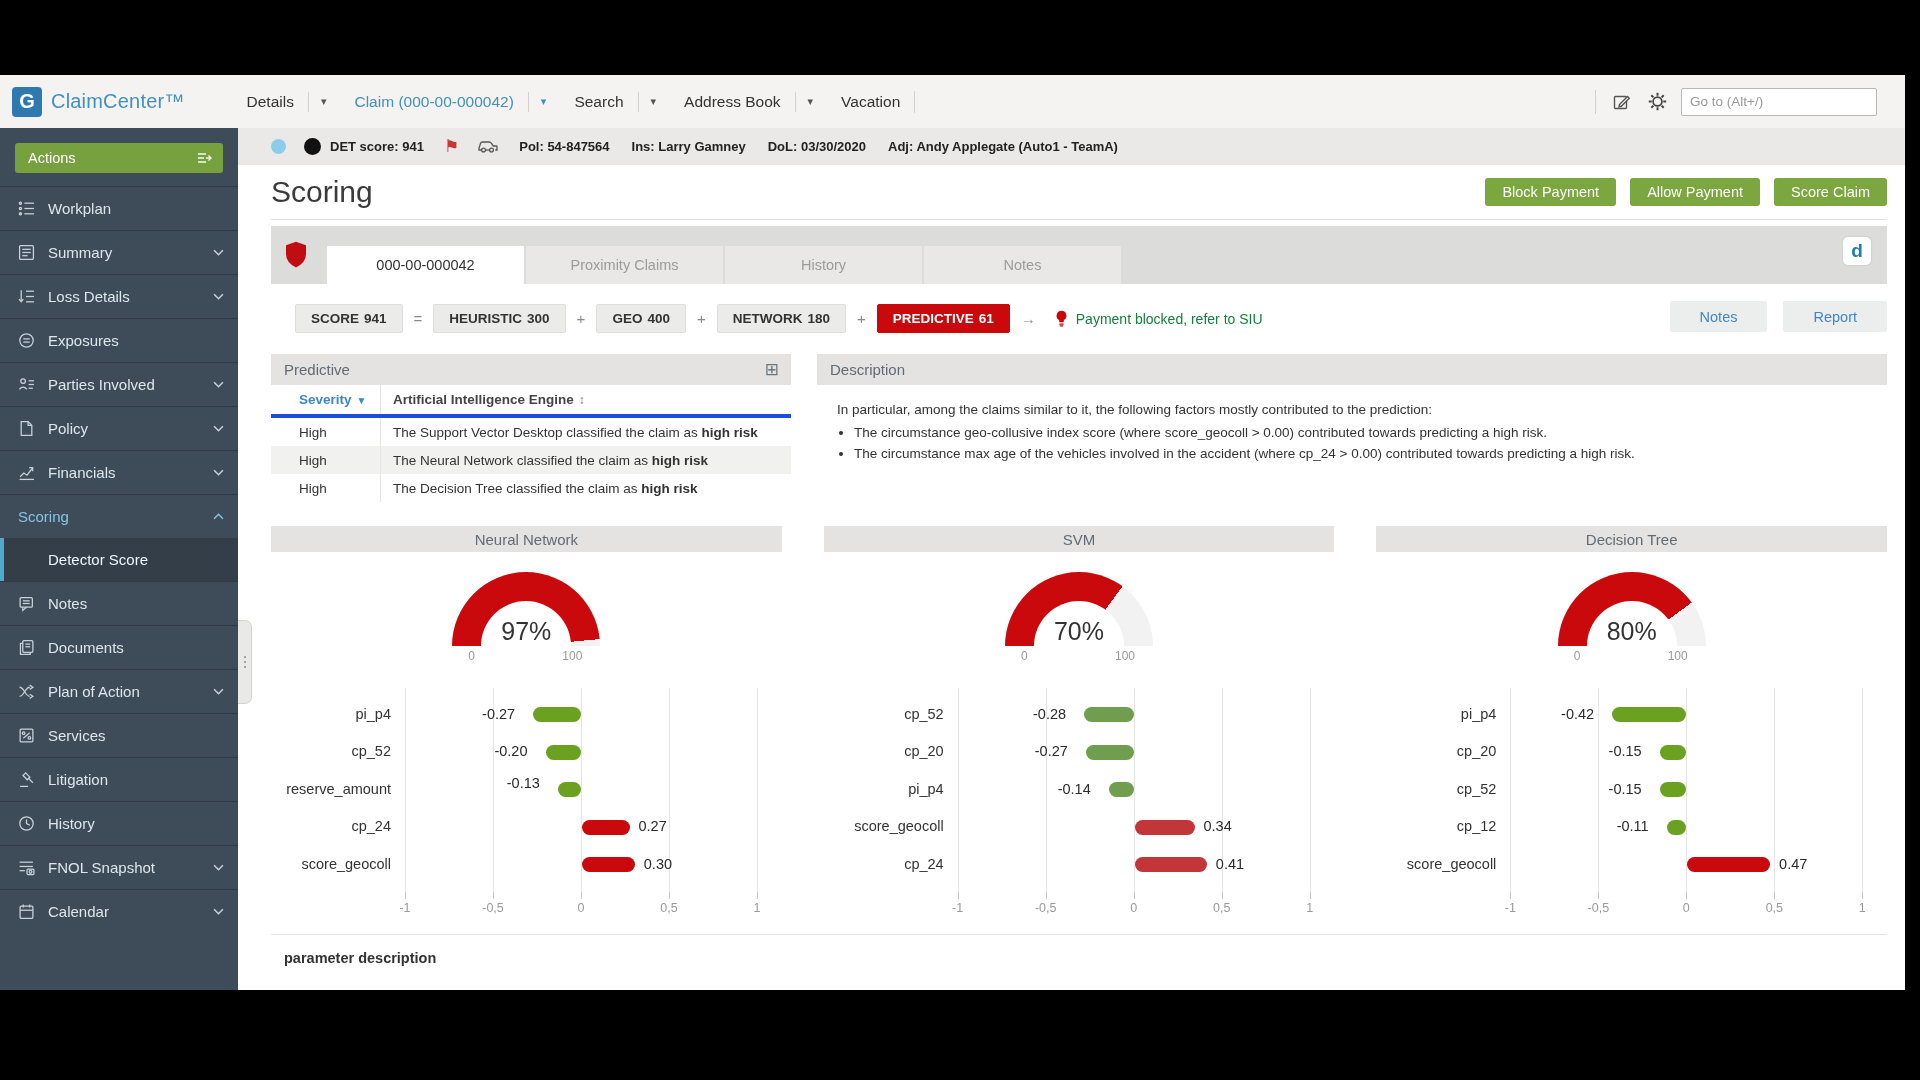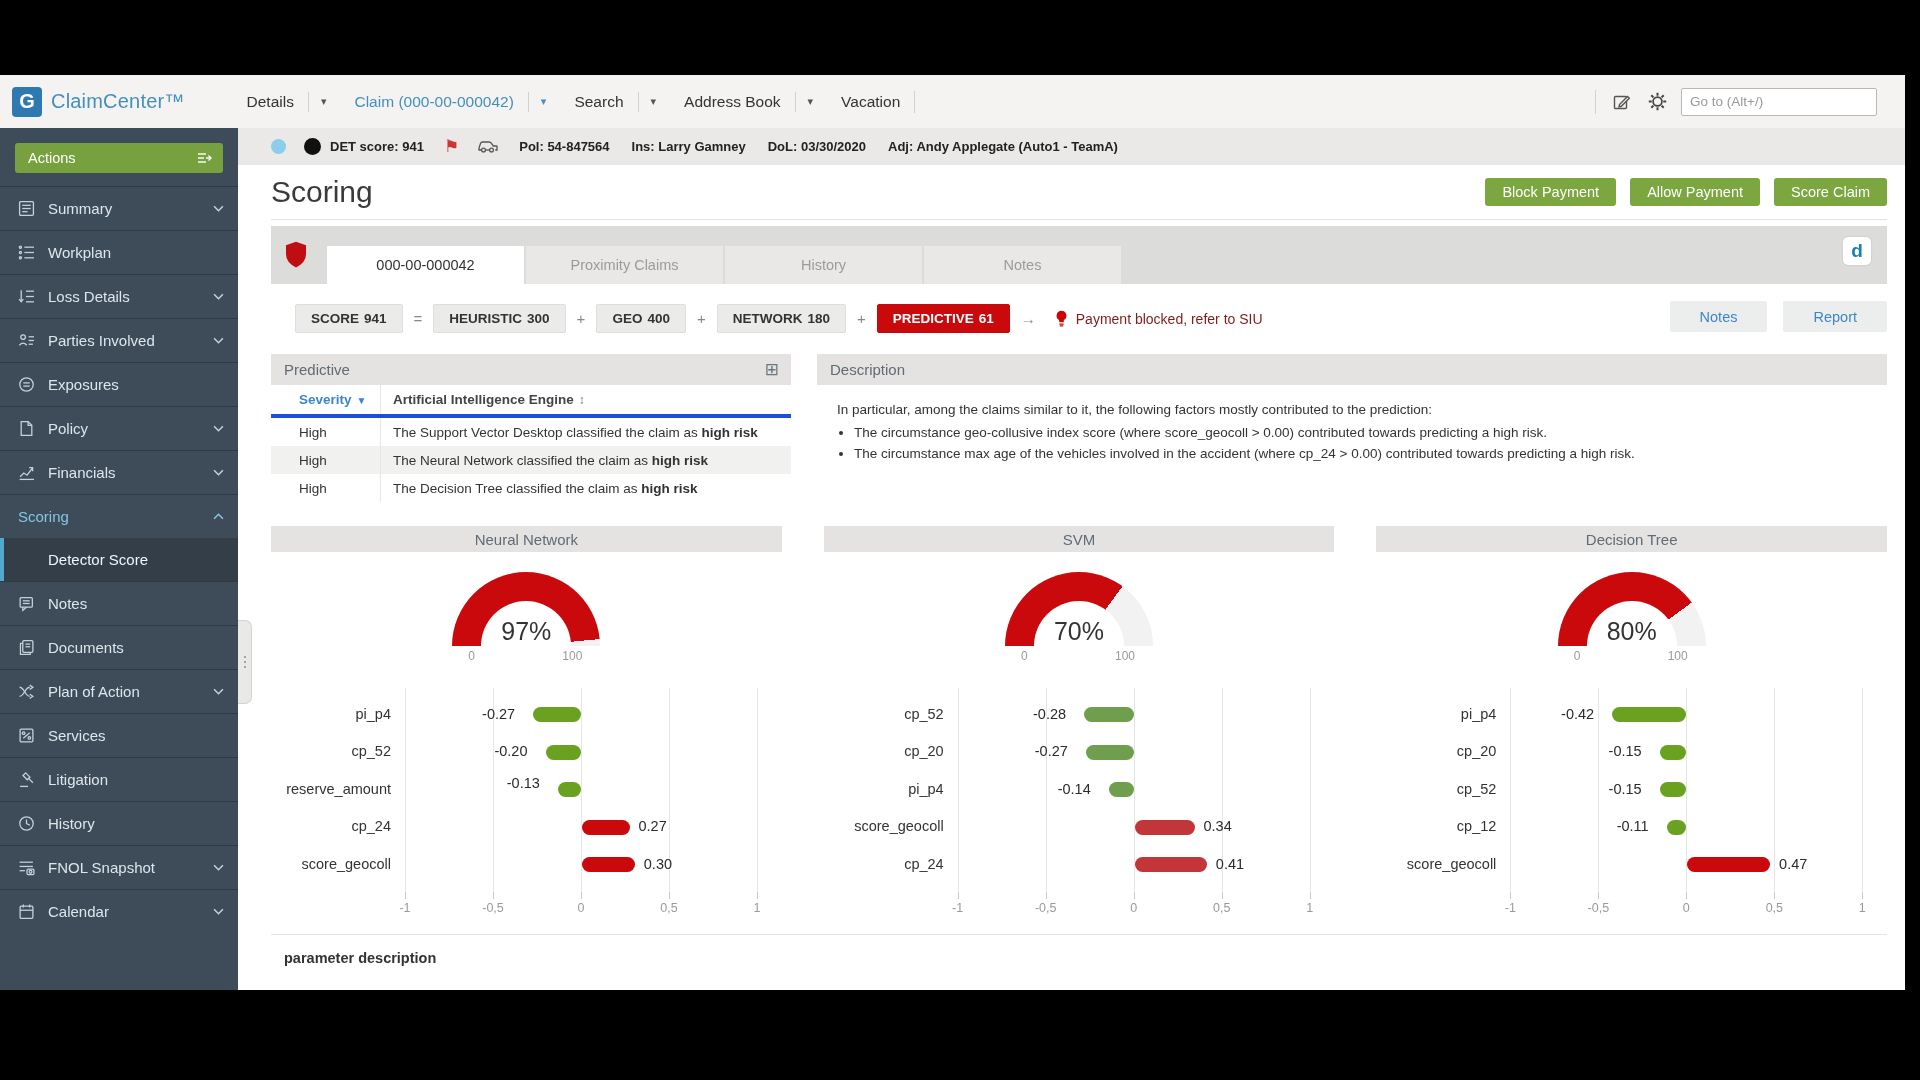--- a/index.html
+++ b/index.html
@@ -76,21 +76,21 @@
          display:flex;align-items:center;justify-content:center;color:#1b7eb4;font-weight:bold;font-size:19px;
          box-shadow:0 0 2px rgba(0,0,0,.15);cursor:pointer;}
 
   .score-row{margin-top:19px;height:31px;display:flex;align-items:center;position:relative;padding-left:24px;}
   .pill{background:#ebebe9;border:1px solid #deded c;border:1px solid #dededc;border-radius:2px;height:27px;
         display:inline-flex;align-items:center;padding:0 15px;font-size:13.5px;font-weight:bold;color:#333;
         white-space:nowrap;}
   .pill .pv{margin-left:5px;}
   .pill.red{background:#c9090c;border-color:#c9090c;color:#fff;}
   .op{margin:0 11px;color:#8a8a8a;font-size:15px;}
-  .eq-note{display:flex;align-items:center;margin-left:8px;font-size:14px;color:#7f1d1d;gap:8px;}
+  .eq-note{display:flex;align-items:center;margin-left:8px;font-size:14px;color:#15803d;gap:8px;}
   .score-side{position:absolute;right:0;top:-2px;display:flex;gap:16px;}
   .flat-btn{background:#eceded;border:none;border-radius:2px;height:31px;padding:0 30px;color:#3d87c8;
             font-size:14.5px;font-family:"Liberation Sans",sans-serif;cursor:pointer;}
 
   .row1{margin-top:20px;display:flex;gap:26px;}
   .panel-header{height:31px;background:#e4e3e1;display:flex;align-items:center;justify-content:space-between;
                 padding:0 12px 0 13px;font-size:15px;color:#5f6b76;box-sizing:border-box;}
   .pred-panel{width:520px;}
   .pred-table{width:100%;border-collapse:collapse;font-size:13.5px;color:#333;}
   .pred-table th{height:27px;text-align:left;font-weight:bold;border-bottom:4px solid #1d4ed8;background:#fff;}
@@ -205,89 +205,89 @@
               <line x1="1" y1="10" x2="9" y2="10"></line>
             <line x1="9" y1="6" x2="14" y2="6"></line>
               <polyline points="11.5,3.5 14,6 11.5,8.5"></polyline>
           </svg>
         </span>
       </div>
       <nav id="sidebar-nav">
           <div class="nav-item">
             <span class="nico">
               <svg width="17" height="17" viewBox="0 0 16 16" fill="none" stroke="currentColor" stroke-width="1.2">
-                <rect x="1.5" y="1.5" width="13" height="13" rx="1"></rect>
-                <line x1="4" y1="5" x2="12" y2="5"></line>
-                <line x1="4" y1="8" x2="12" y2="8"></line>
-                <line x1="4" y1="11" x2="9" y2="11"></line>
-              </svg>
-            </span>
-            <span class="nlabel">Summary</span>
-            <span class="chev">
-              <svg width="11" height="7" viewBox="0 0 10 6" fill="none" stroke="currentColor" stroke-width="1.4">
-                <polyline points="1,1 5,5 9,1"></polyline>
-              </svg>
-            </span>
-          </div>
-          <div class="nav-item">
-            <span class="nico">
-              <svg width="17" height="17" viewBox="0 0 16 16" fill="none" stroke="currentColor" stroke-width="1.2">
                 <line x1="6" y1="3" x2="15" y2="3"></line>
                 <line x1="6" y1="8" x2="15" y2="8"></line>
                 <line x1="6" y1="13" x2="15" y2="13"></line>
                 <circle cx="2.3" cy="3" r="1"></circle>
                 <circle cx="2.3" cy="8" r="1"></circle>
                 <circle cx="2.3" cy="13" r="1"></circle>
               </svg>
             </span>
             <span class="nlabel">Workplan</span>
           </div>
           <div class="nav-item">
             <span class="nico">
               <svg width="17" height="17" viewBox="0 0 16 16" fill="none" stroke="currentColor" stroke-width="1.2">
+                <rect x="1.5" y="1.5" width="13" height="13" rx="1"></rect>
+                <line x1="4" y1="5" x2="12" y2="5"></line>
+                <line x1="4" y1="8" x2="12" y2="8"></line>
+                <line x1="4" y1="11" x2="9" y2="11"></line>
+              </svg>
+            </span>
+            <span class="nlabel">Summary</span>
+            <span class="chev">
+              <svg width="11" height="7" viewBox="0 0 10 6" fill="none" stroke="currentColor" stroke-width="1.4">
+                <polyline points="1,1 5,5 9,1"></polyline>
+              </svg>
+            </span>
+          </div>
+          <div class="nav-item">
+            <span class="nico">
+              <svg width="17" height="17" viewBox="0 0 16 16" fill="none" stroke="currentColor" stroke-width="1.2">
                 <line x1="7.5" y1="3" x2="15" y2="3"></line>
                 <line x1="7.5" y1="8" x2="15" y2="8"></line>
                 <line x1="7.5" y1="13" x2="15" y2="13"></line>
                 <line x1="3" y1="2" x2="3" y2="12.5"></line>
                 <polyline points="1,10.5 3,13 5,10.5"></polyline>
               </svg>
             </span>
             <span class="nlabel">Loss Details</span>
             <span class="chev">
               <svg width="11" height="7" viewBox="0 0 10 6" fill="none" stroke="currentColor" stroke-width="1.4">
                 <polyline points="1,1 5,5 9,1"></polyline>
               </svg>
             </span>
           </div>
           <div class="nav-item">
             <span class="nico">
               <svg width="17" height="17" viewBox="0 0 16 16" fill="none" stroke="currentColor" stroke-width="1.2">
+                <circle cx="8" cy="8" r="6.3"></circle>
+                <line x1="5" y1="6.5" x2="11" y2="6.5"></line>
+                <line x1="5" y1="9.5" x2="11" y2="9.5"></line>
+              </svg>
+            </span>
+            <span class="nlabel">Exposures</span>
+          </div>
+          <div class="nav-item">
+            <span class="nico">
+              <svg width="17" height="17" viewBox="0 0 16 16" fill="none" stroke="currentColor" stroke-width="1.2">
                 <circle cx="4.8" cy="4.8" r="2.2"></circle>
                 <path d="M1.3 12.5 q3.5 -4.2 7 0"></path>
                 <line x1="10" y1="4.5" x2="15" y2="4.5"></line>
                 <line x1="10" y1="8" x2="15" y2="8"></line>
                 <line x1="10" y1="11.5" x2="14" y2="11.5"></line>
               </svg>
             </span>
             <span class="nlabel">Parties Involved</span>
             <span class="chev">
               <svg width="11" height="7" viewBox="0 0 10 6" fill="none" stroke="currentColor" stroke-width="1.4">
                 <polyline points="1,1 5,5 9,1"></polyline>
               </svg>
             </span>
-          </div>
-          <div class="nav-item">
-            <span class="nico">
-              <svg width="17" height="17" viewBox="0 0 16 16" fill="none" stroke="currentColor" stroke-width="1.2">
-                <circle cx="8" cy="8" r="6.3"></circle>
-                <line x1="5" y1="6.5" x2="11" y2="6.5"></line>
-                <line x1="5" y1="9.5" x2="11" y2="9.5"></line>
-              </svg>
-            </span>
-            <span class="nlabel">Exposures</span>
           </div>
           <div class="nav-item">
             <span class="nico">
               <svg width="17" height="17" viewBox="0 0 16 16" fill="none" stroke="currentColor" stroke-width="1.2">
                 <path d="M3 1.5 h6.5 l3.5 3.5 v9.5 H3 z"></path>
                 <polyline points="9.5,1.5 9.5,5 13,5"></polyline>
               </svg>
             </span>
             <span class="nlabel">Policy</span>
             <span class="chev">

